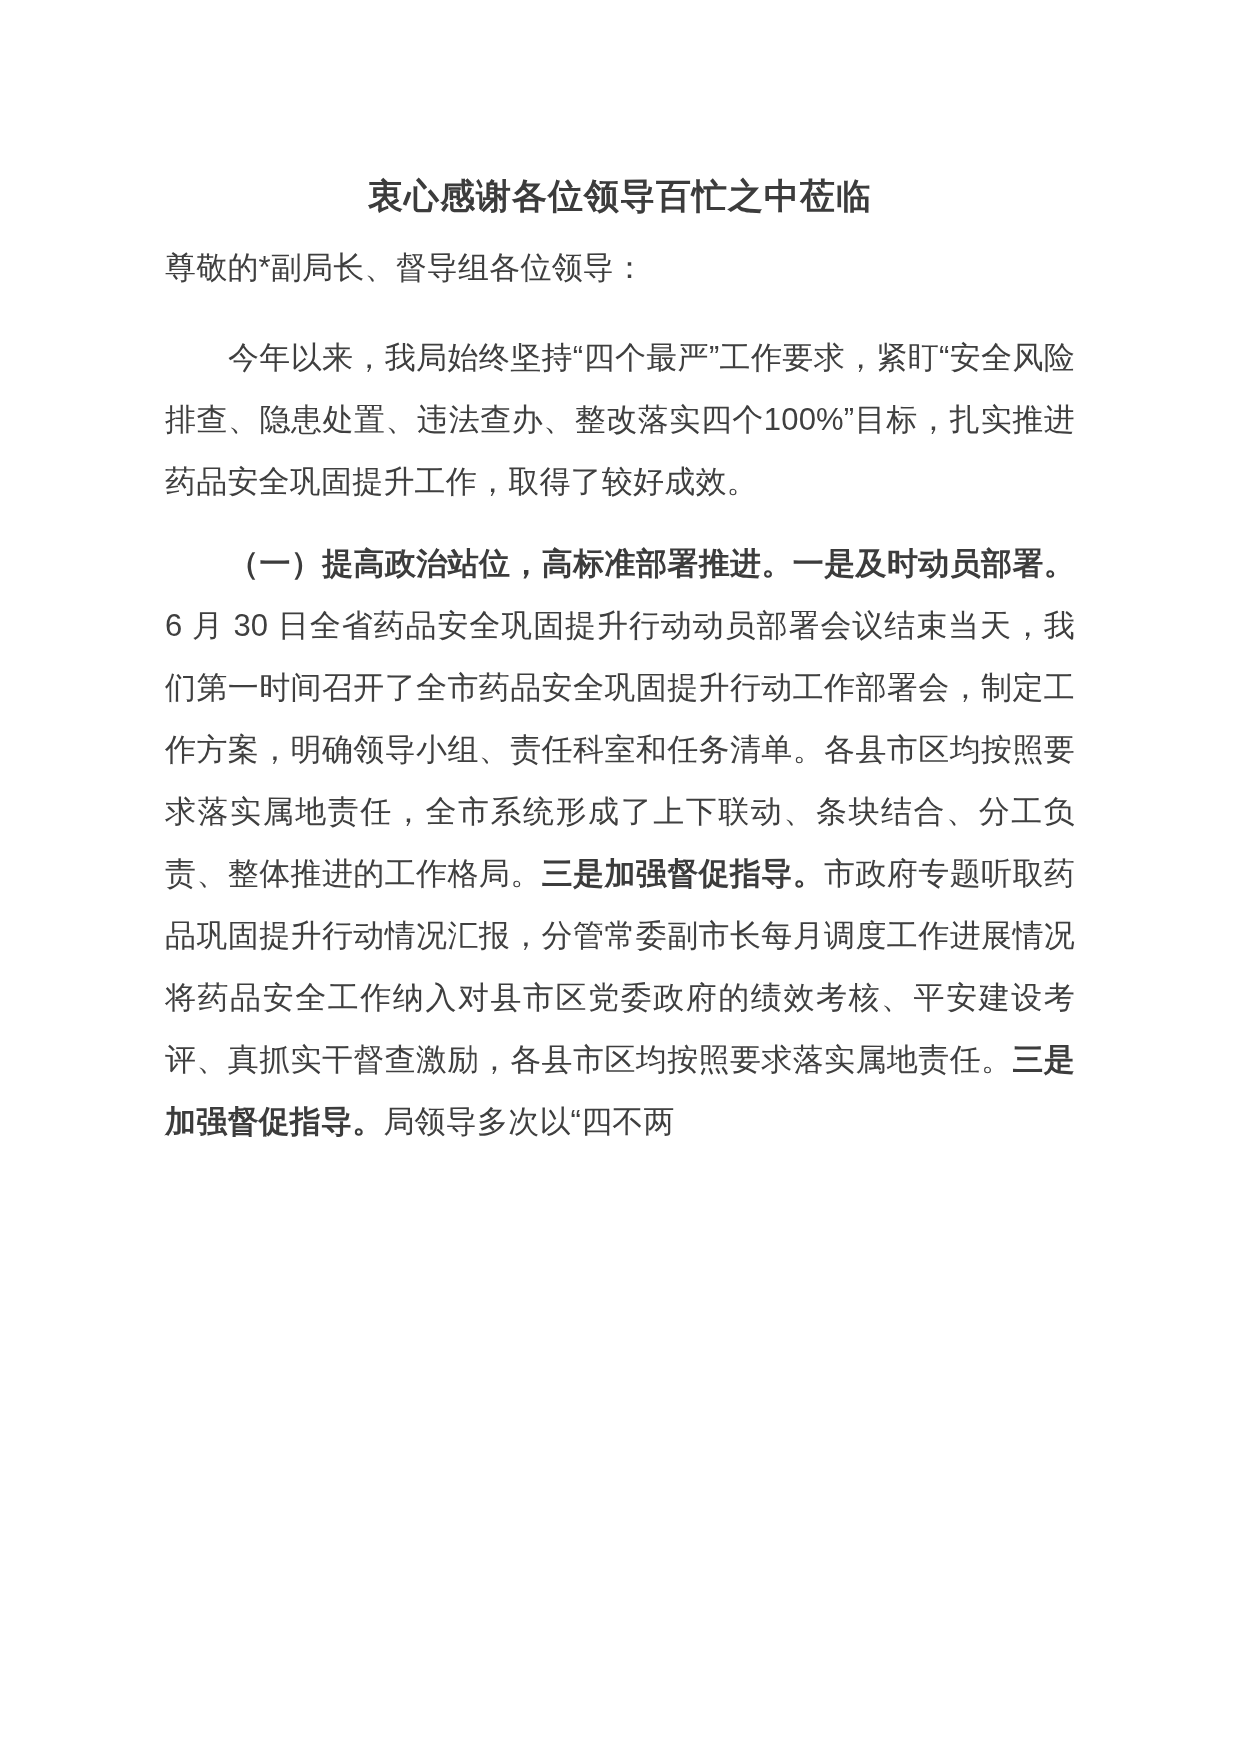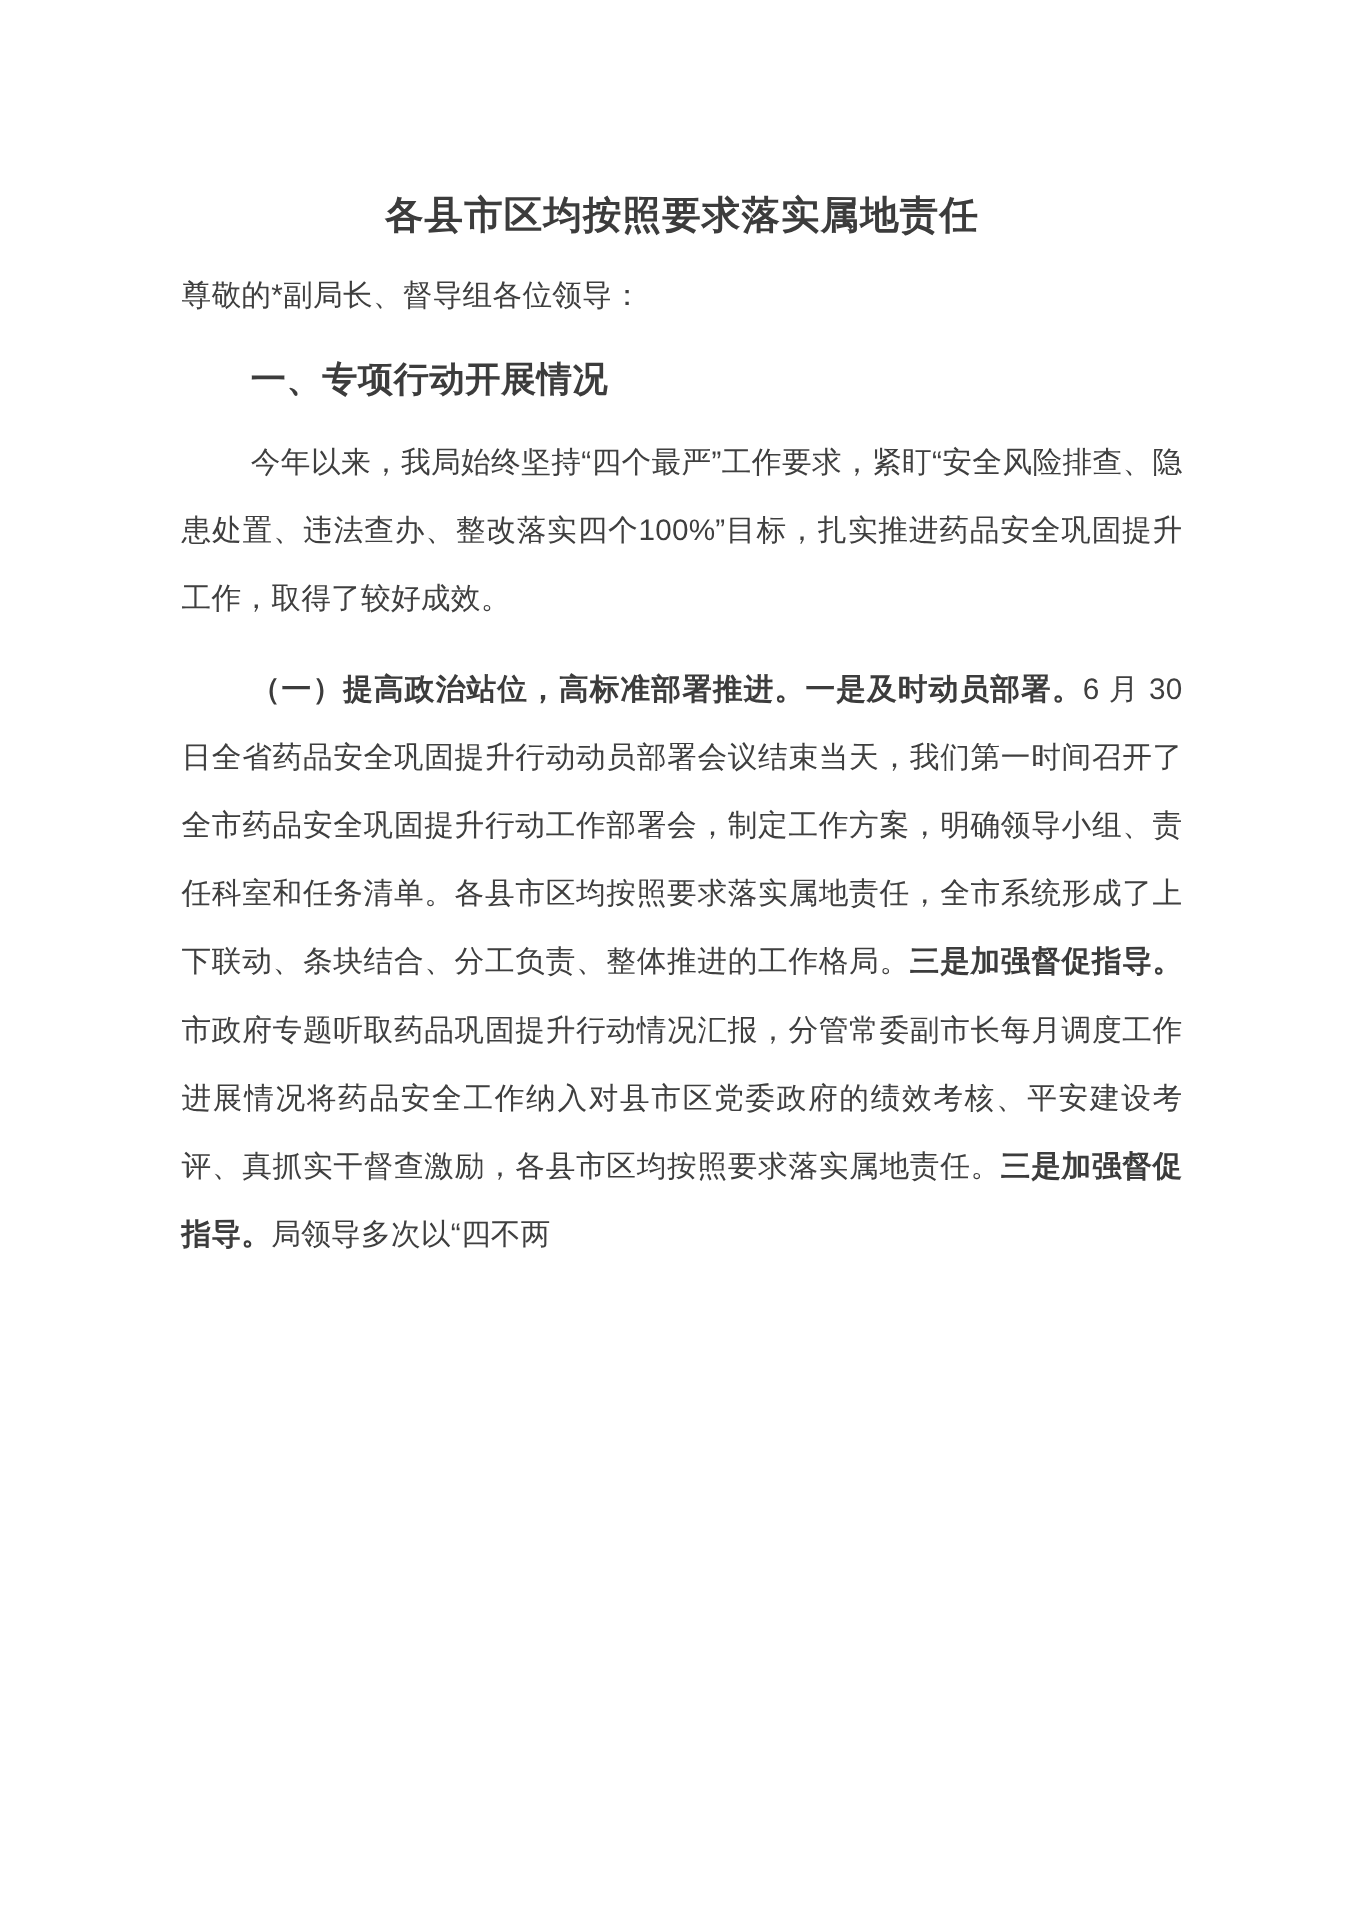--- a/index.html
+++ b/index.html
@@ -25,21 +25,21 @@
   .doc-title {
     font-size: 35px;
     font-weight: bold;
     text-align: center;
     letter-spacing: 1px;
     color: #3c3c3c;
     margin: 0 0 14px 0;
     line-height: 1.5;
   }
   p.para {
-    font-size: 27px;
+    font-size: 31px;
     line-height: 62px;
     margin: 0;
     color: #3f3f3f;
     text-align: justify;
     text-justify: inter-ideograph;
     letter-spacing: 0.2px;
     font-weight: 350;
   }
   p.indent {
     text-indent: 63px;
@@ -58,28 +58,27 @@
     color: #3c3c3c;
   }
   .spacer-sm { height: 14px; }
   .spacer-md { height: 20px; }
 </style>
 </head>
 <body>
 
 <div class="page">
 
-  <h1 class="doc-title">各县市区均按照要求落实属地责任</h1>
+  <h1 class="doc-title">衷心感谢各位领导百忙之中莅临</h1>
 
   <p class="para">尊敬的*副局长、督导组各位领导：</p>
 
 
   <div class="spacer-sm"></div>
 
-  <p class="heading">一、专项行动开展情况</p>
 
   <div class="spacer-sm"></div>
 
   <p class="para indent">今年以来，我局始终坚持“四个最严”工作要求，紧盯“安全风险排查、隐患处置、违法查办、整改落实四个100%”目标，扎实推进药品安全巩固提升工作，取得了较好成效。</p>
 
   <div class="spacer-md"></div>
 
   <p class="para indent">
     <span class="b">（一）提高政治站位，高标准部署推进。一是及时动员部署。</span><span>6 月 30 日全省药品安全巩固提升行动动员部署会议结束当天，我们第一时间召开了全市药品安全巩固提升行动工作部署会，制定工作方案，明确领导小组、责任科室和任务清单。各县市区均按照要求落实属地责任，全市系统形成了上下联动、条块结合、分工负责、整体推进的工作格局。</span><span class="b">三是加强督促指导。</span><span>市政府专题听取药品巩固提升行动情况汇报，分管常委副市长每月调度工作进展情况将药品安全工作纳入对县市区党委政府的绩效考核、平安建设考评、真抓实干督查激励，各县市区均按照要求落实属地责任。</span><span class="b">三是加强督促指导。</span><span>局领导多次以“四不两</span>
   </p>

